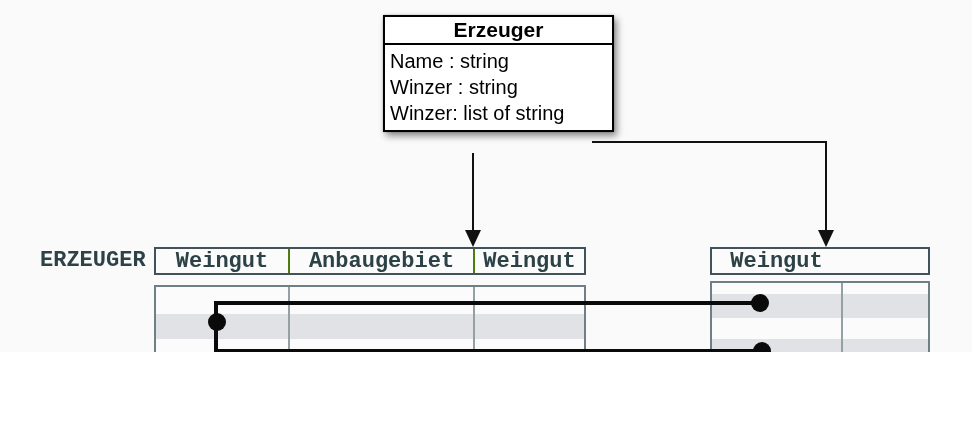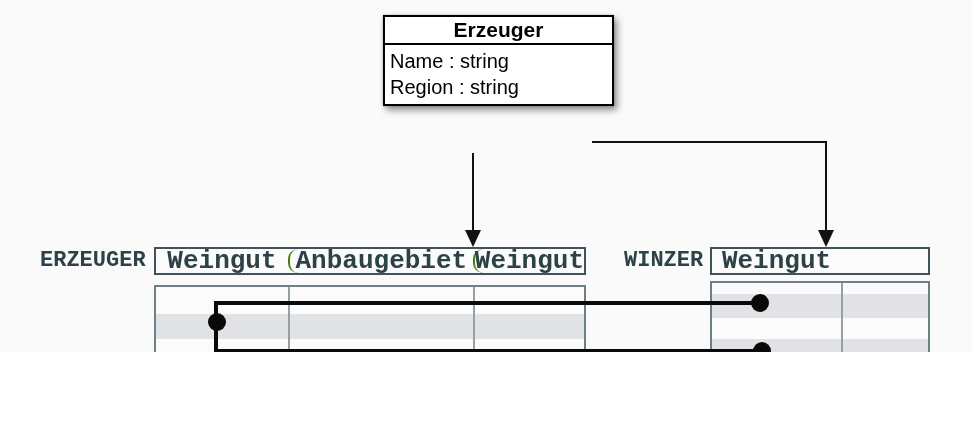--- a/index.html
+++ b/index.html
@@ -31,21 +31,21 @@
   
   .thdr{
     position:absolute;top:247px;height:28px;box-sizing:border-box;
     border:2px solid #42525a;background:#fbfbfb;display:flex;
   }
   .thdr-erzeuger{left:154px;width:432px;}
   .thdr-winzer{left:710px;width:220px;}
   .thdr-cell{
     display:flex;align-items:center;justify-content:center;
     font-family:"Liberation Mono",monospace;font-weight:bold;
-    font-size:26px;color:#2d4247;box-sizing:border-box;white-space:nowrap;border-radius:10px;
+    font-size:22px;color:#2d4247;box-sizing:border-box;white-space:nowrap;
   }
   .thdr-cell + .thdr-cell{border-left:2px solid #4d7c0f;}
   .e-c1{width:132px;} .e-c2{width:185px;} .e-c3{flex:1;}
   .w-c1{width:129px;} .w-c2{flex:1;}
   
   .tbody{
     position:absolute;box-sizing:border-box;
     border:2px solid #6e7f85;background:#fbfbfb;
   }
   .tbody-erzeuger{left:154px;top:285px;width:432px;height:114px;}
@@ -85,21 +85,22 @@
 </style>
 </head>
 <body>
 
 <div class="canvas">
 
   <div class="classbox">
     <div class="classbox-title">Erzeuger</div>
     <div class="classbox-attrs">
       <div class="classbox-attr">Name : string</div>
-      <div class="classbox-attr">Region : string</div>
+      <div class="classbox-attr">Winzer : string</div>
+      <div class="classbox-attr">Winzer: list of string</div>
     </div>
   </div>
 
   <div class="aline a1-v"></div>
   <div class="ahead a1-head"></div>
   <div class="aline a2-h"></div>
   <div class="aline a2-v"></div>
   <div class="ahead a2-head"></div>
 
   <div class="tbl-label lbl-erzeuger">ERZEUGER</div>
@@ -110,21 +111,20 @@
   </div>
   <div class="tbody tbody-erzeuger">
     <div class="brow er1"></div>
     <div class="brow er2 row-hl"></div>
     <div class="brow er3"></div>
     <div class="brow er4"></div>
     <div class="colsep esep1"></div>
     <div class="colsep esep2"></div>
   </div>
 
-  <div class="tbl-label lbl-winzer">WINZER</div>
   <div class="thdr thdr-winzer">
     <div class="thdr-cell w-c1">Weingut</div>
   </div>
   <div class="tbody tbody-winzer">
     <div class="brow wr0"></div>
     <div class="brow wr1 row-hl"></div>
     <div class="brow wr2"></div>
     <div class="brow wr3 row-hl"></div>
     <div class="brow wr4"></div>
     <div class="colsep wsep1"></div>

